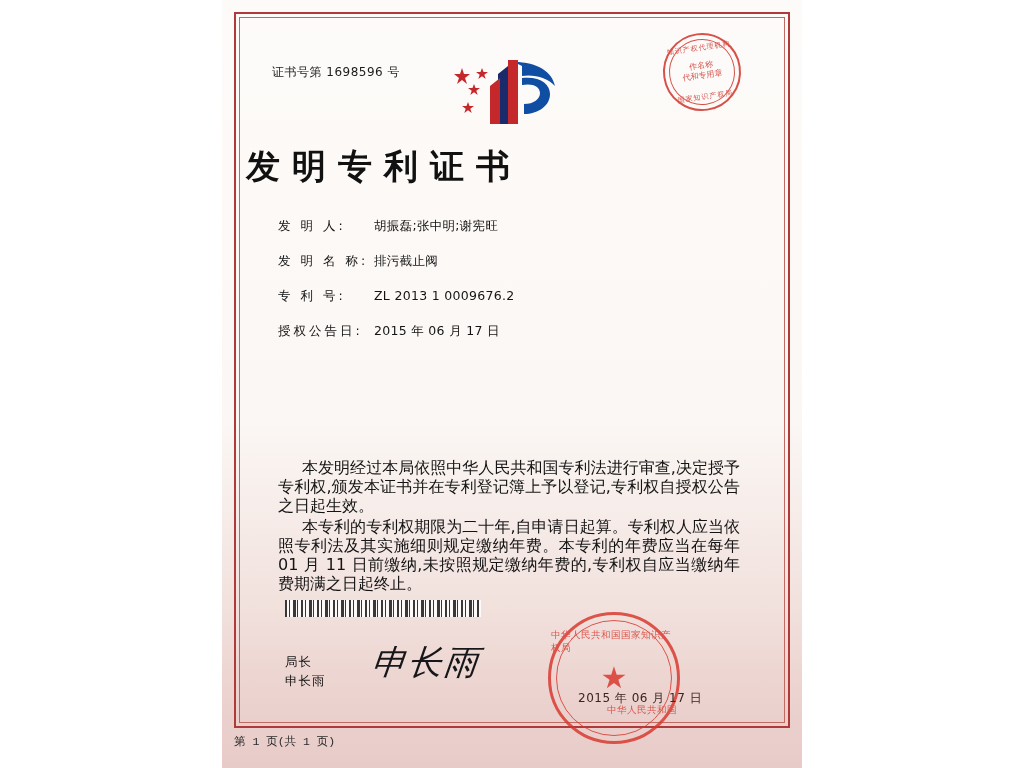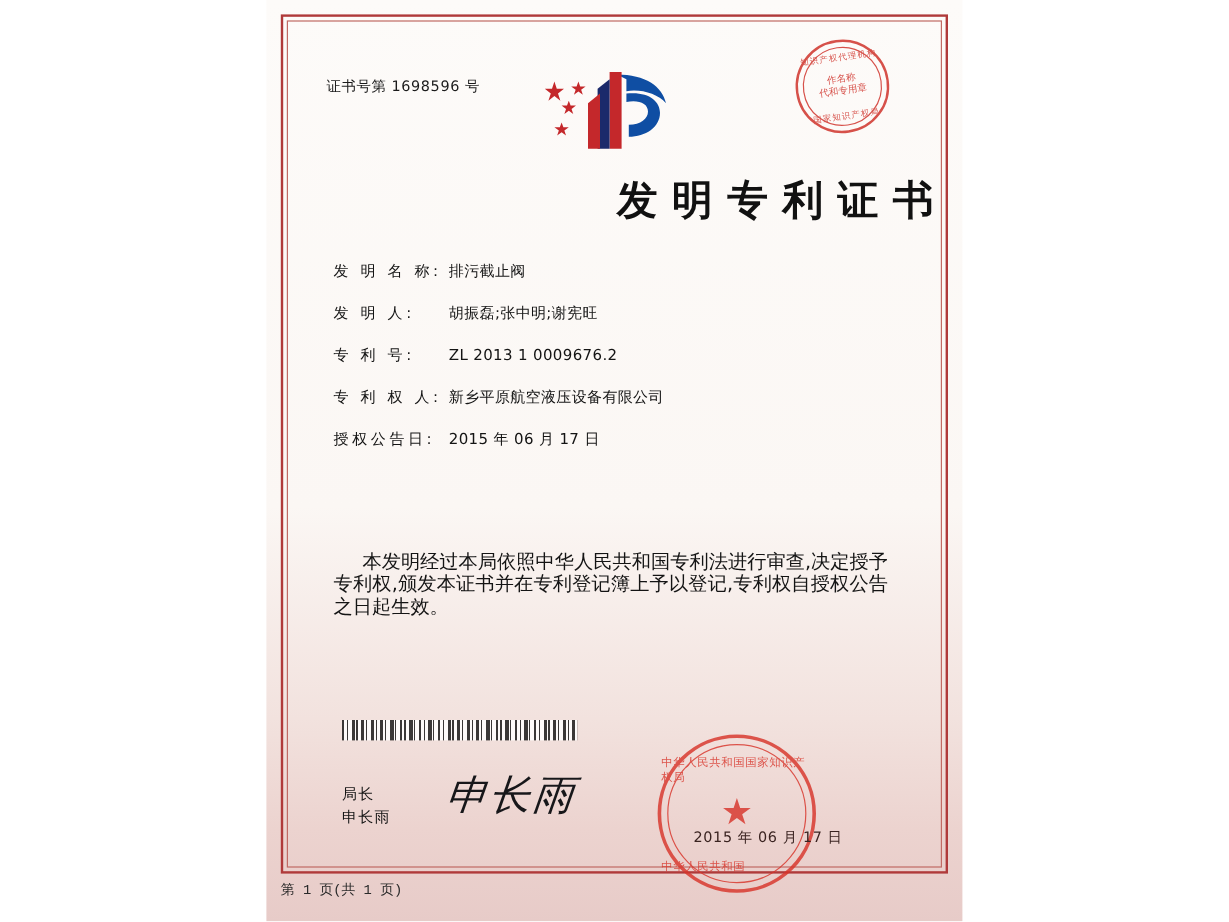--- a/index.html
+++ b/index.html
@@ -99,21 +99,21 @@
     top: 56px;
     width: 108px;
     height: 72px;
   }
   
   .title {
     position: absolute;
     left: 234px;
     top: 144px;
     width: 556px;
-    text-align: right;
+    text-align: left;
     font-size: 34px;
     font-weight: bold;
     letter-spacing: 12px;
     color: #111;
     font-family: "DejaVu Sans", sans-serif;
     text-indent: 12px;
   }
   
   .fields {
     position: absolute;
@@ -225,22 +225,22 @@
     top: 14px;
     text-align: left;
     font-size: 9.5px;
     letter-spacing: 0.5px;
     font-family: "DejaVu Sans", sans-serif;
   }
   .seal-big .arc-label2 {
     position: absolute;
     left: 0;
     width: 100%;
-    bottom: 12px;
-    text-align: left;
+    bottom: 24px;
+    text-align: right;
     font-size: 9.5px;
     letter-spacing: 0.5px;
     font-family: "DejaVu Sans", sans-serif;
   }
   .seal-date {
     position: absolute;
     left: 578px;
     top: 690px;
     font-size: 12px;
     color: #3a2320;
@@ -293,43 +293,40 @@
         <polygon points="16,46 17.5,50 22,50 18.3,52.8 19.7,57 16,54.3 12.3,57 13.7,52.8 10,50 14.5,50"></polygon>
         <polygon points="30,12 31.5,16 36,16 32.3,18.8 33.7,23 30,20.3 26.3,23 27.7,18.8 24,16 28.5,16"></polygon>
       </g>
     </svg>
   </div>
 
   <div class="title">发明专利证书</div>
 
   <div class="fields">
     <div class="field">
+      <span class="lab">发 明 人:</span>
+      <span class="val">胡振磊;张中明;谢宪旺</span>
+    </div>
+    <div class="field">
       <span class="lab">发 明 名 称:</span>
       <span class="val">排污截止阀</span>
-    </div>
-    <div class="field">
-      <span class="lab">发 明 人:</span>
-      <span class="val">胡振磊;张中明;谢宪旺</span>
     </div>
     <div class="field">
       <span class="lab">专 利 号:</span>
       <span class="val">ZL 2013 1 0009676.2</span>
     </div>
     <div class="field">
-      <span class="lab">专 利 权 人:</span>
-      <span class="val">新乡平原航空液压设备有限公司</span>
-    </div>
-    <div class="field">
       <span class="lab">授权公告日:</span>
       <span class="val">2015 年 06 月 17 日</span>
     </div>
   </div>
 
   <div class="body-text">
     <p>本发明经过本局依照中华人民共和国专利法进行审查,决定授予专利权,颁发本证书并在专利登记簿上予以登记,专利权自授权公告之日起生效。</p>
+    <p>本专利的专利权期限为二十年,自申请日起算。专利权人应当依照专利法及其实施细则规定缴纳年费。本专利的年费应当在每年 01 月 11 日前缴纳,未按照规定缴纳年费的,专利权自应当缴纳年费期满之日起终止。</p>
   </div>
 
   <div class="barcode"></div>
 
   <div class="sig-label">
     <div>局长</div>
     <div>申长雨</div>
   </div>
   <div class="sig-script">申长雨</div>
 

